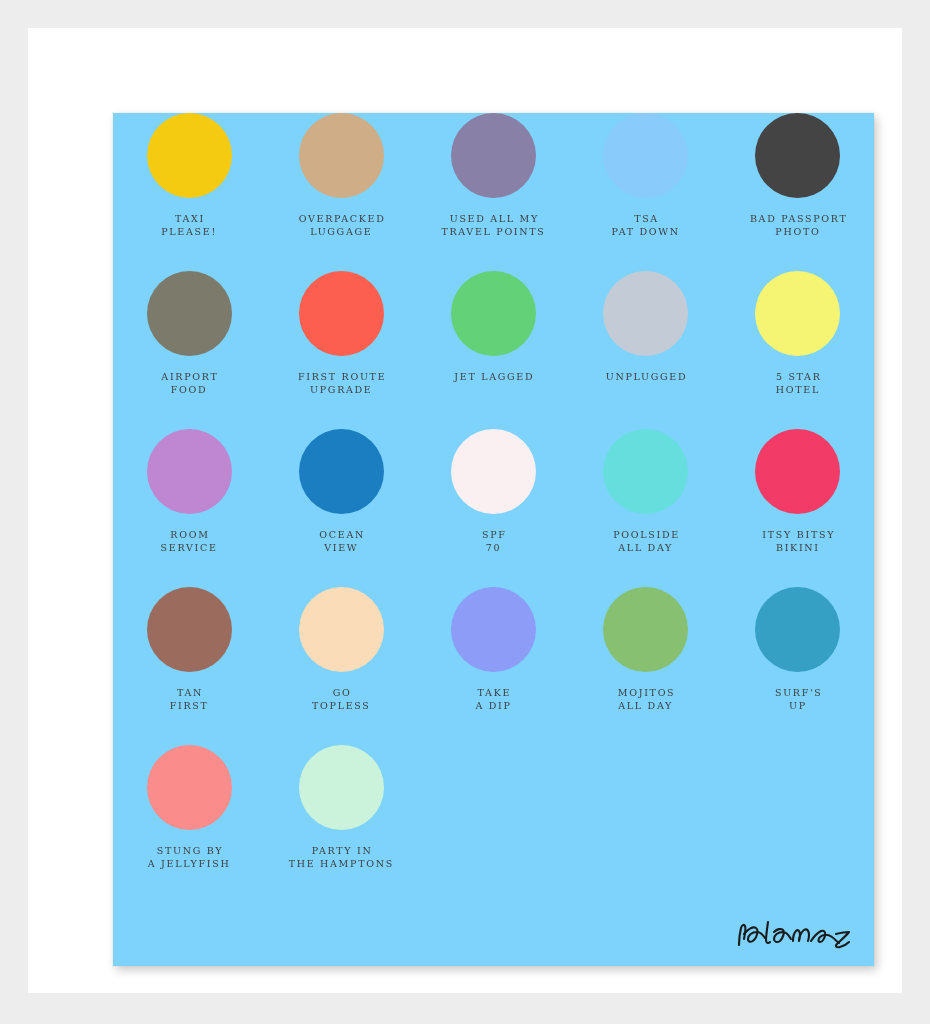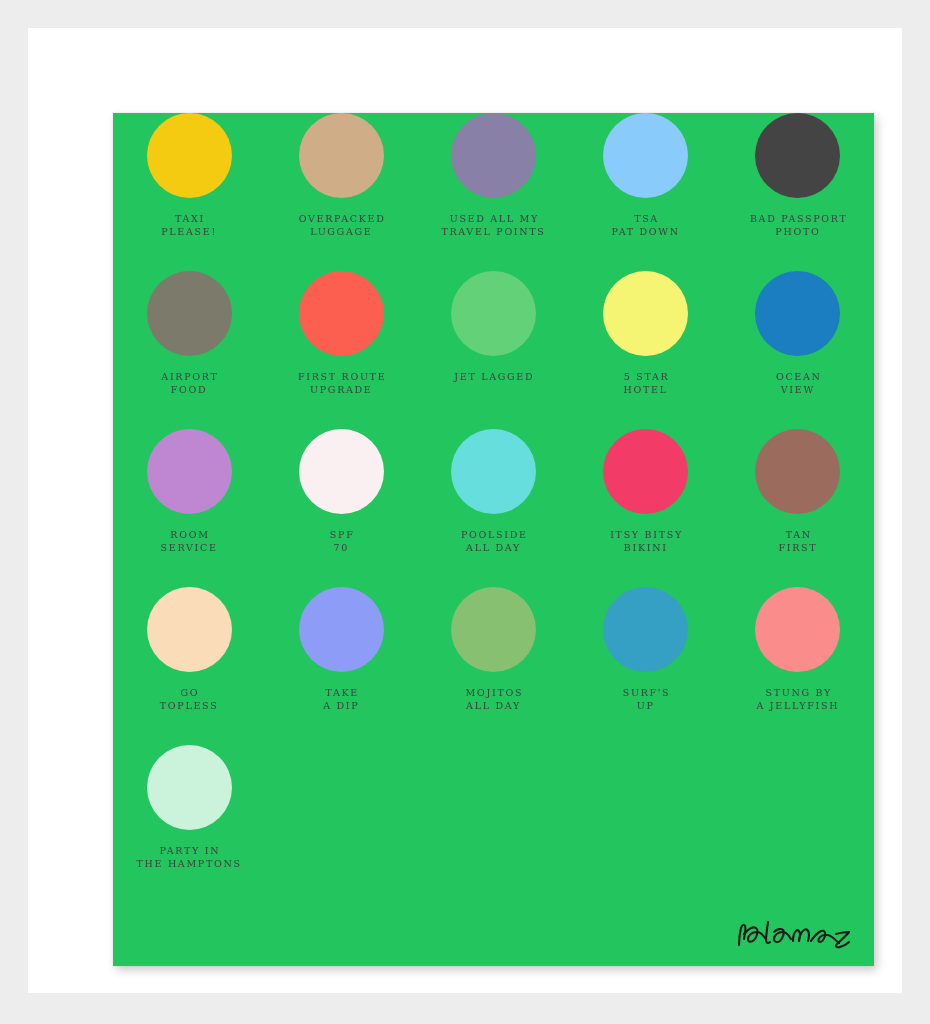--- a/index.html
+++ b/index.html
@@ -34,21 +34,21 @@
     background: #ffffff;
   }
 
   
   #print-panel {
     position: absolute;
     left: 85px;
     top: 85px;
     width: 761px;
     height: 853px;
-    background: #22c55e;
+    background: #7dd3fc;
     box-shadow: 3px 4px 9px rgba(0,0,0,0.21), 0 0 0 0.5px rgba(0,0,0,0.05);
   }
 
   #swatch-grid {
     position: absolute;
     left: 0;
     top: 0;
     width: 761px;
     height: 790px;
     display: grid;
@@ -136,33 +136,37 @@
           <div class="swatch-cell">
             <div class="swatch-dot" style="background: rgb(252, 95, 79);"></div>
             <div class="swatch-label">FIRST ROUTE
 UPGRADE</div>
           </div>
           <div class="swatch-cell">
             <div class="swatch-dot" style="background: rgb(98, 209, 120);"></div>
             <div class="swatch-label">JET LAGGED</div>
           </div>
           <div class="swatch-cell">
+            <div class="swatch-dot" style="background: rgb(195, 204, 214);"></div>
+            <div class="swatch-label">UNPLUGGED</div>
+          </div>
+          <div class="swatch-cell">
             <div class="swatch-dot" style="background: rgb(246, 245, 115);"></div>
             <div class="swatch-label">5 STAR
 HOTEL</div>
           </div>
           <div class="swatch-cell">
+            <div class="swatch-dot" style="background: rgb(191, 135, 209);"></div>
+            <div class="swatch-label">ROOM
+SERVICE</div>
+          </div>
+          <div class="swatch-cell">
             <div class="swatch-dot" style="background: rgb(26, 126, 192);"></div>
             <div class="swatch-label">OCEAN
 VIEW</div>
-          </div>
-          <div class="swatch-cell">
-            <div class="swatch-dot" style="background: rgb(191, 135, 209);"></div>
-            <div class="swatch-label">ROOM
-SERVICE</div>
           </div>
           <div class="swatch-cell">
             <div class="swatch-dot" style="background: rgb(251, 240, 241);"></div>
             <div class="swatch-label">SPF
 70</div>
           </div>
           <div class="swatch-cell">
             <div class="swatch-dot" style="background: rgb(102, 222, 222);"></div>
             <div class="swatch-label">POOLSIDE
 ALL DAY</div>

